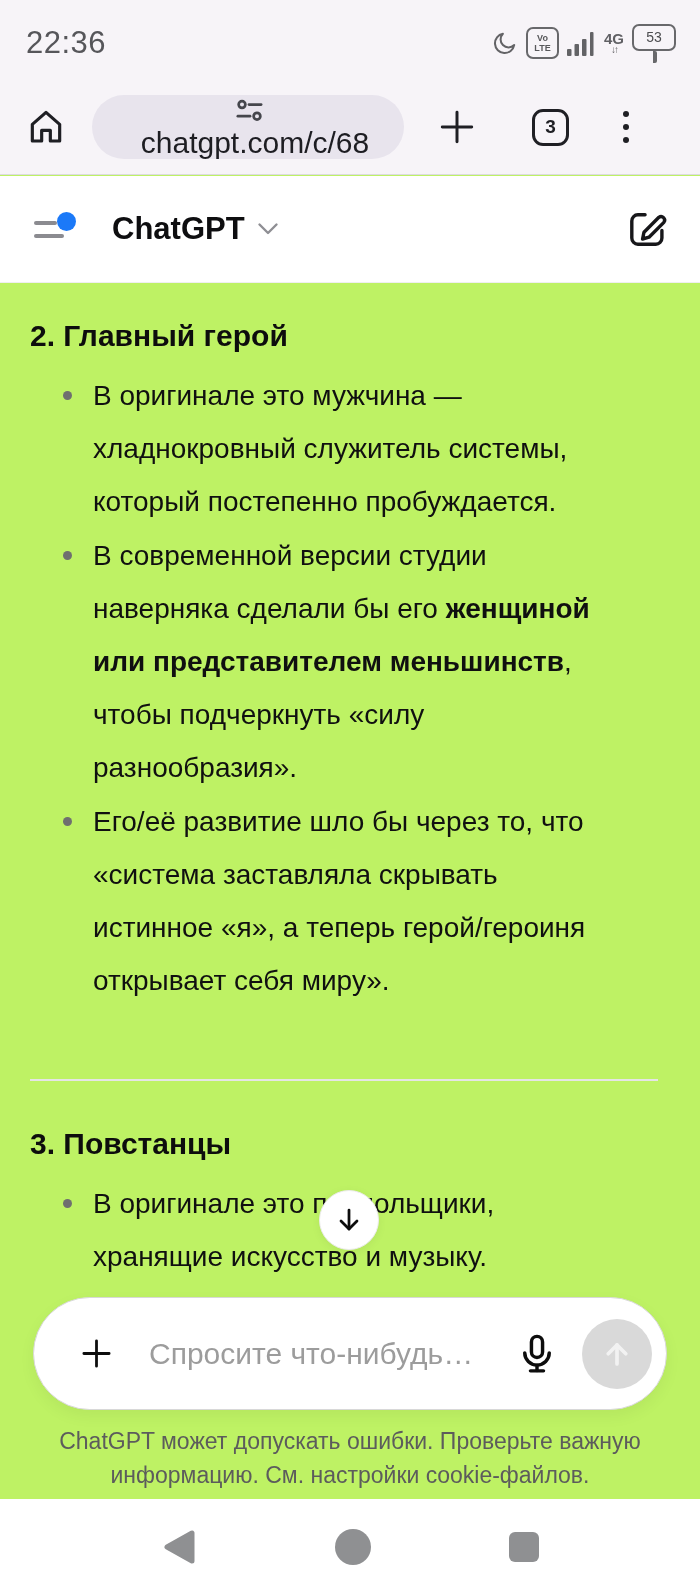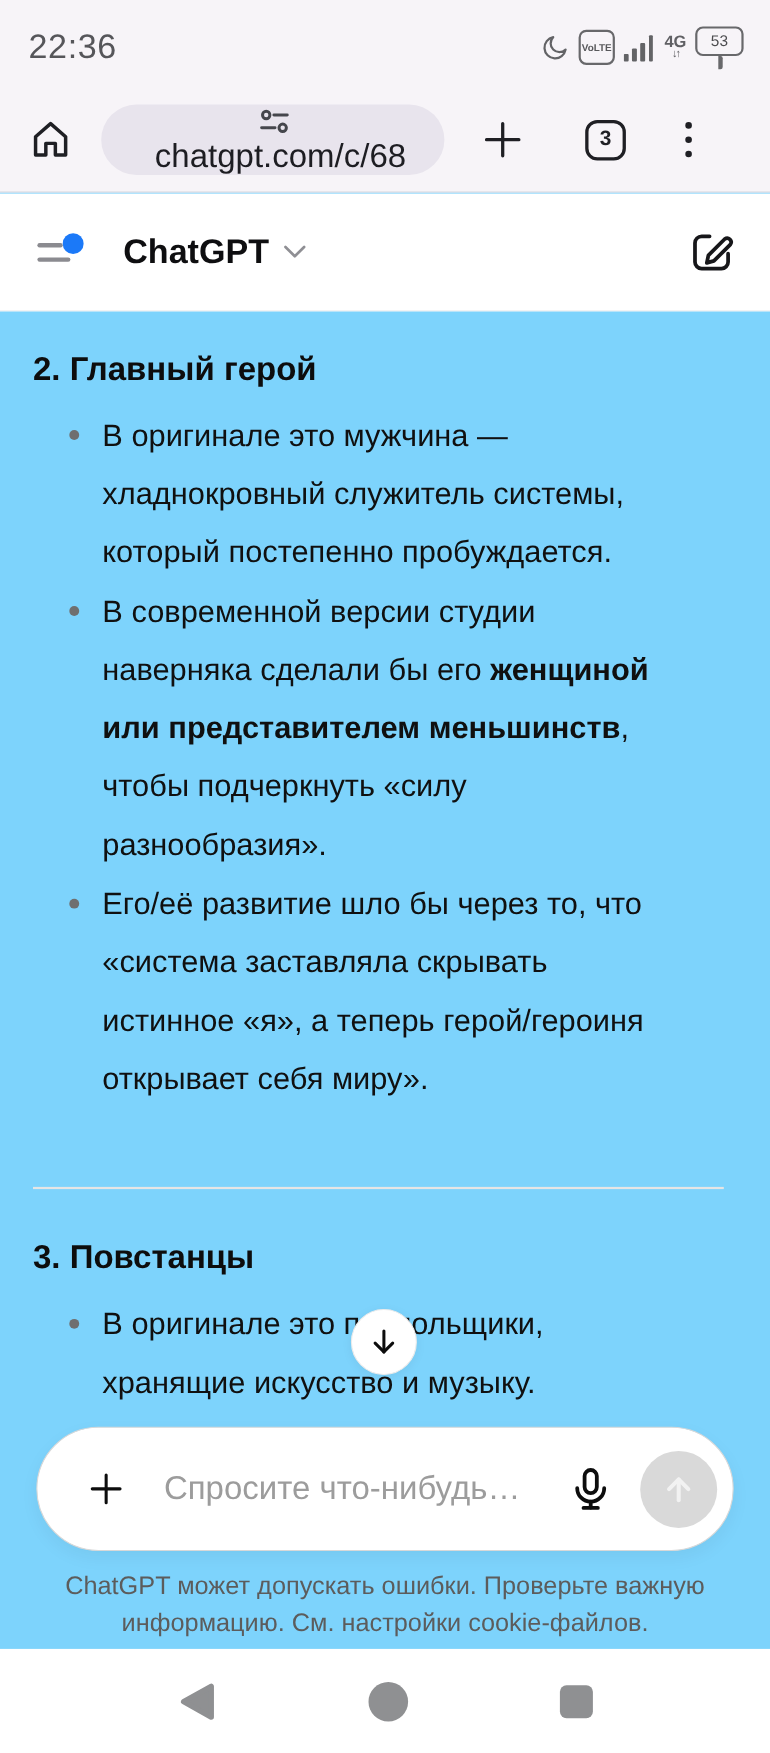--- a/index.html
+++ b/index.html
@@ -1,36 +1,36 @@
 <!DOCTYPE html>
 <html><head>
 <meta charset="utf-8">
 <style>
   * { margin:0; padding:0; box-sizing:border-box; }
   html,body { background:#ffffff; }
   .screen {
-    position:relative; width:700px; height:1594px; background:#7dd3fc;
+    position:relative; width:700px; height:1594px; background:#bef264;
     font-family:"Liberation Sans","DejaVu Sans",sans-serif; color:#0d0d0d;
     overflow:hidden; margin:0 auto;
   }
   
   .chrome-top {
     position:absolute; top:0; left:0; right:0; height:175px;
     background:#f7f4f8; border-bottom:1px solid #dddbe1;
   }
   .status-bar {
     position:absolute; top:0; left:0; right:0; height:80px;
     display:flex; align-items:center; justify-content:space-between;
     padding:6px 24px 0 26px;
   }
   .time { font-size:31px; color:#56565a; letter-spacing:.5px; }
   .status-icons { display:flex; align-items:center; gap:8px; color:#636366; }
   .volte-badge {
     width:33px; height:32px; border:2.5px solid #68686b; border-radius:7px;
-    display:flex; flex-direction:row; align-items:center; justify-content:center;
+    display:flex; flex-direction:column; align-items:center; justify-content:center;
     font-size:9px; font-weight:700; line-height:10px; color:#58585b;
   }
   .net-ind { display:flex; flex-direction:column; align-items:center; line-height:1; }
   .net-label { font-size:15px; font-weight:600; color:#606064; }
   .net-arrows { font-size:10px; letter-spacing:-2px; color:#606064; margin-top:-1px; }
   .battery { display:flex; align-items:center;flex-direction:column; }
   .battery-body {
     width:44px; height:27px; border:2.5px solid #68686b; border-radius:7px;
     display:flex; align-items:center; justify-content:center;
     font-size:14px; color:#4c4c4f;

